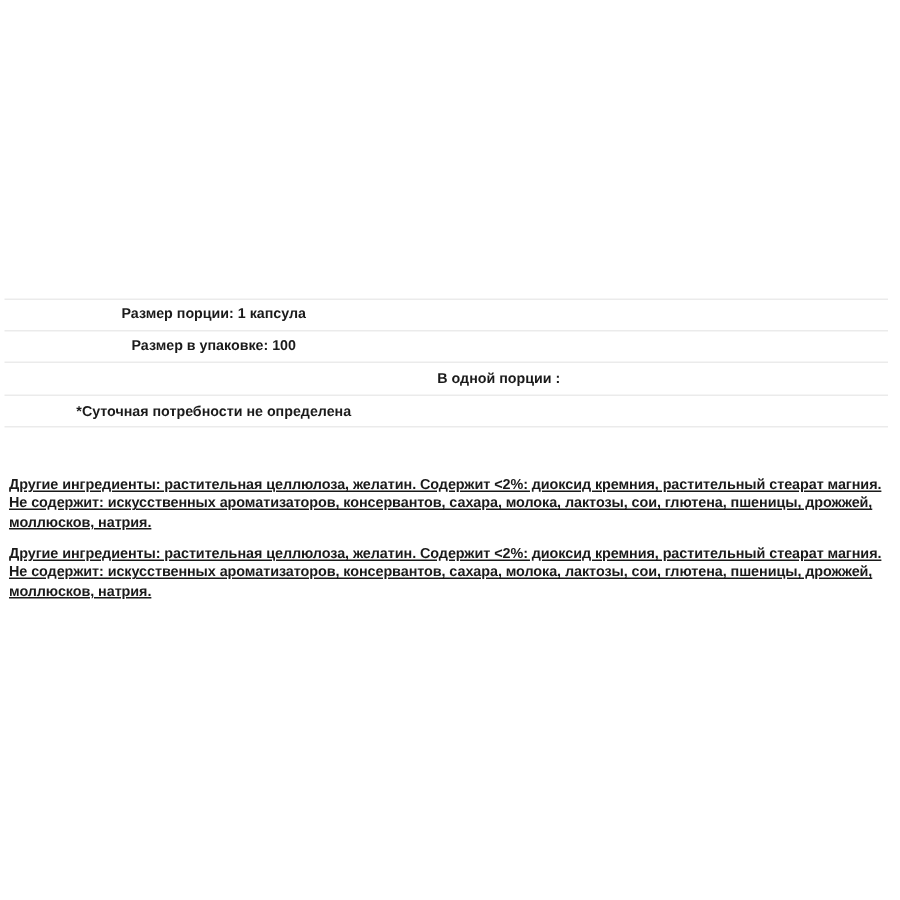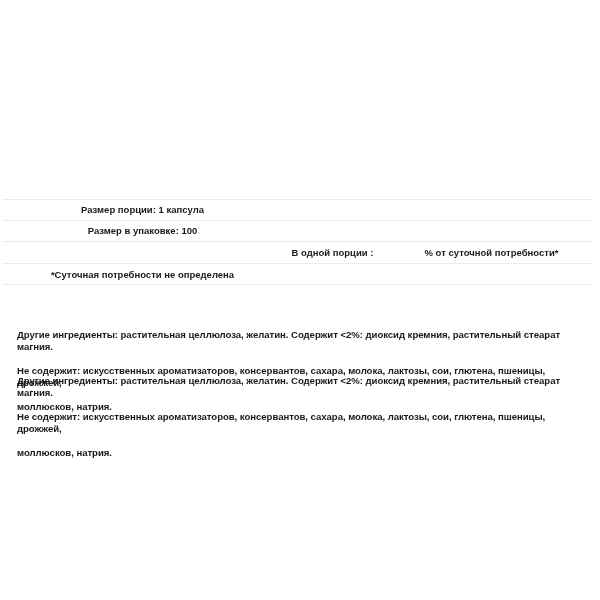--- a/index.html
+++ b/index.html
@@ -54,39 +54,39 @@
     .other-block {
       position: absolute;
       left: 6px;
       width: 590px;
       font-size: 9.6px;
       font-weight: bold;
       line-height: 12.4px;
       letter-spacing: -0.05px;
     }
     .other-block p {
-      margin: 11px;
+      margin: 0;
+      text-decoration: underline;
     }
     #other1 { top: 318px; }
     #other2 { top: 364px; }
   </style>
 </head>
 <body>
 
 <div class="facts-table">
   <div class="facts-row">
     <span class="cell cell-name">Размер порции: 1 капсула</span>
   </div>
   <div class="facts-row">
     <span class="cell cell-name">Размер в упаковке: 100</span>
   </div>
   <div class="facts-row">
     <span class="cell cell-name"></span>
     <span class="cell cell-amount">В одной порции :</span>
-    <span class="cell cell-dv">% от суточной потребности*</span>
   </div>
   <div class="facts-row">
     <span class="cell cell-name">*Суточная потребности не определена</span>
   </div>
 </div>
 
 <div class="other-block" id="other1">
   <p>Другие ингредиенты: растительная целлюлоза, желатин. Содержит &lt;2%: диоксид кремния, растительный стеарат магния.</p>
   <p>Не содержит: искусственных ароматизаторов, консервантов, сахара, молока, лактозы, сои, глютена, пшеницы, дрожжей,</p>
   <p>моллюсков, натрия.</p>

